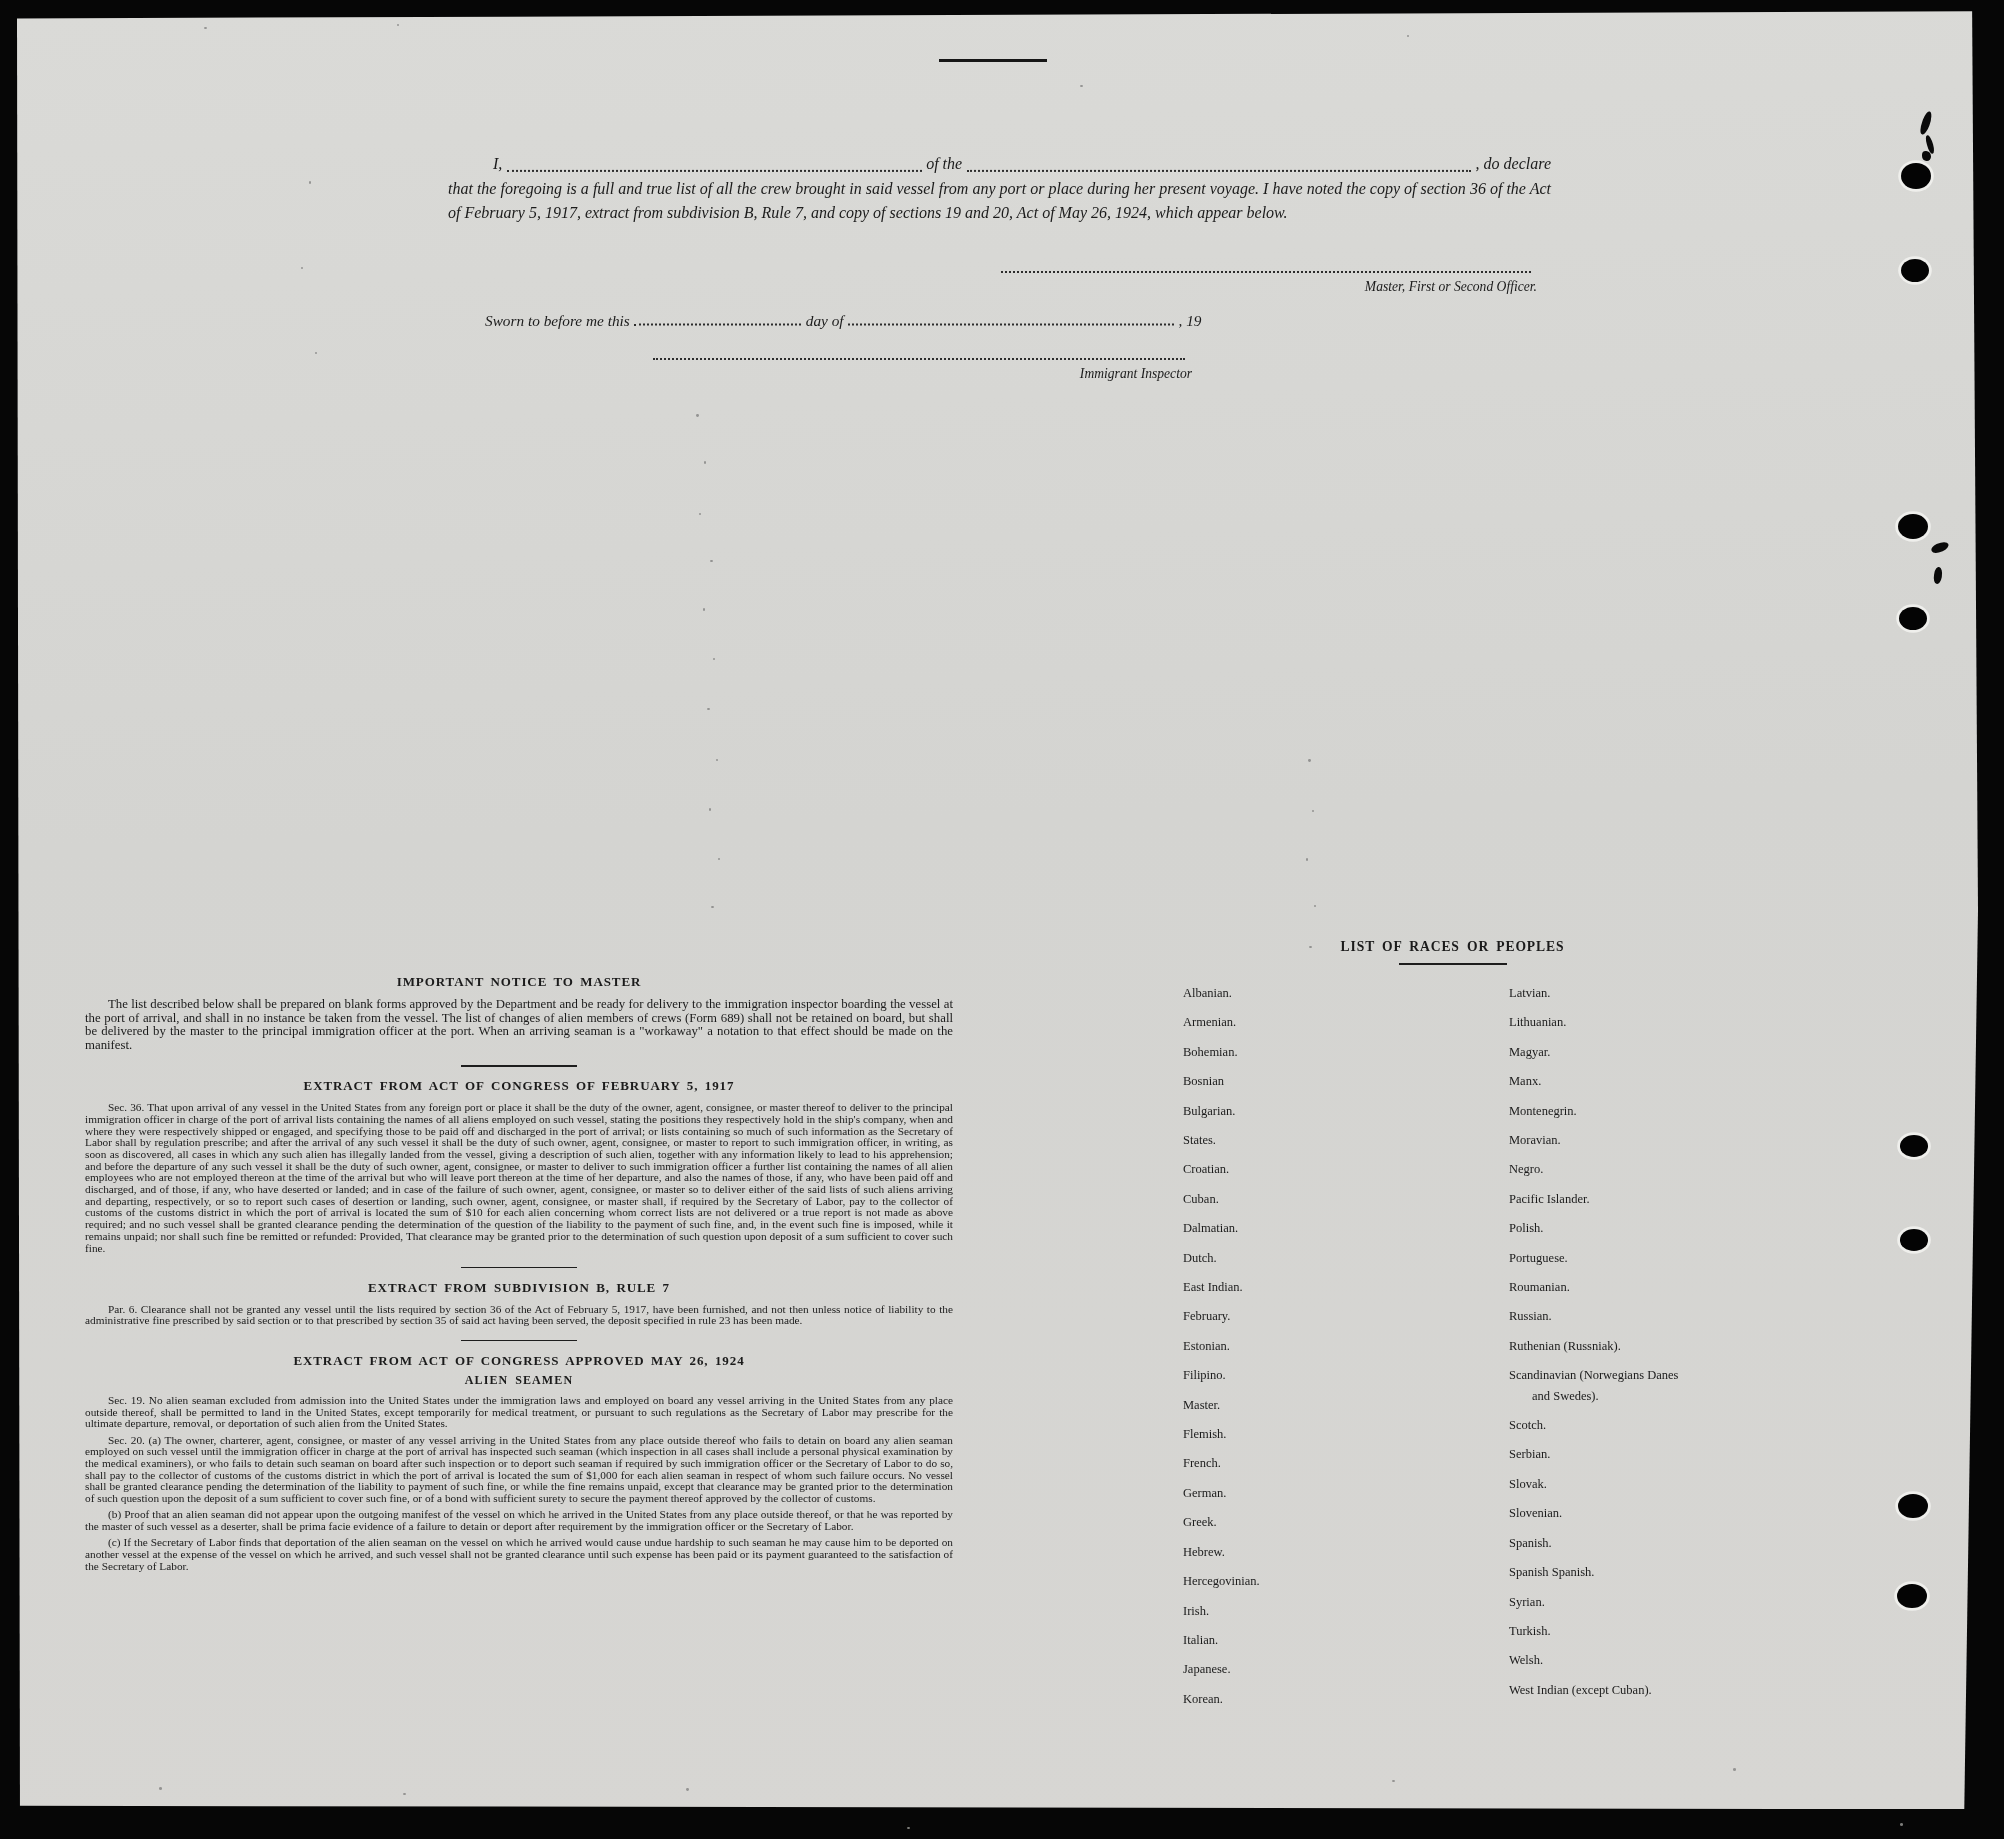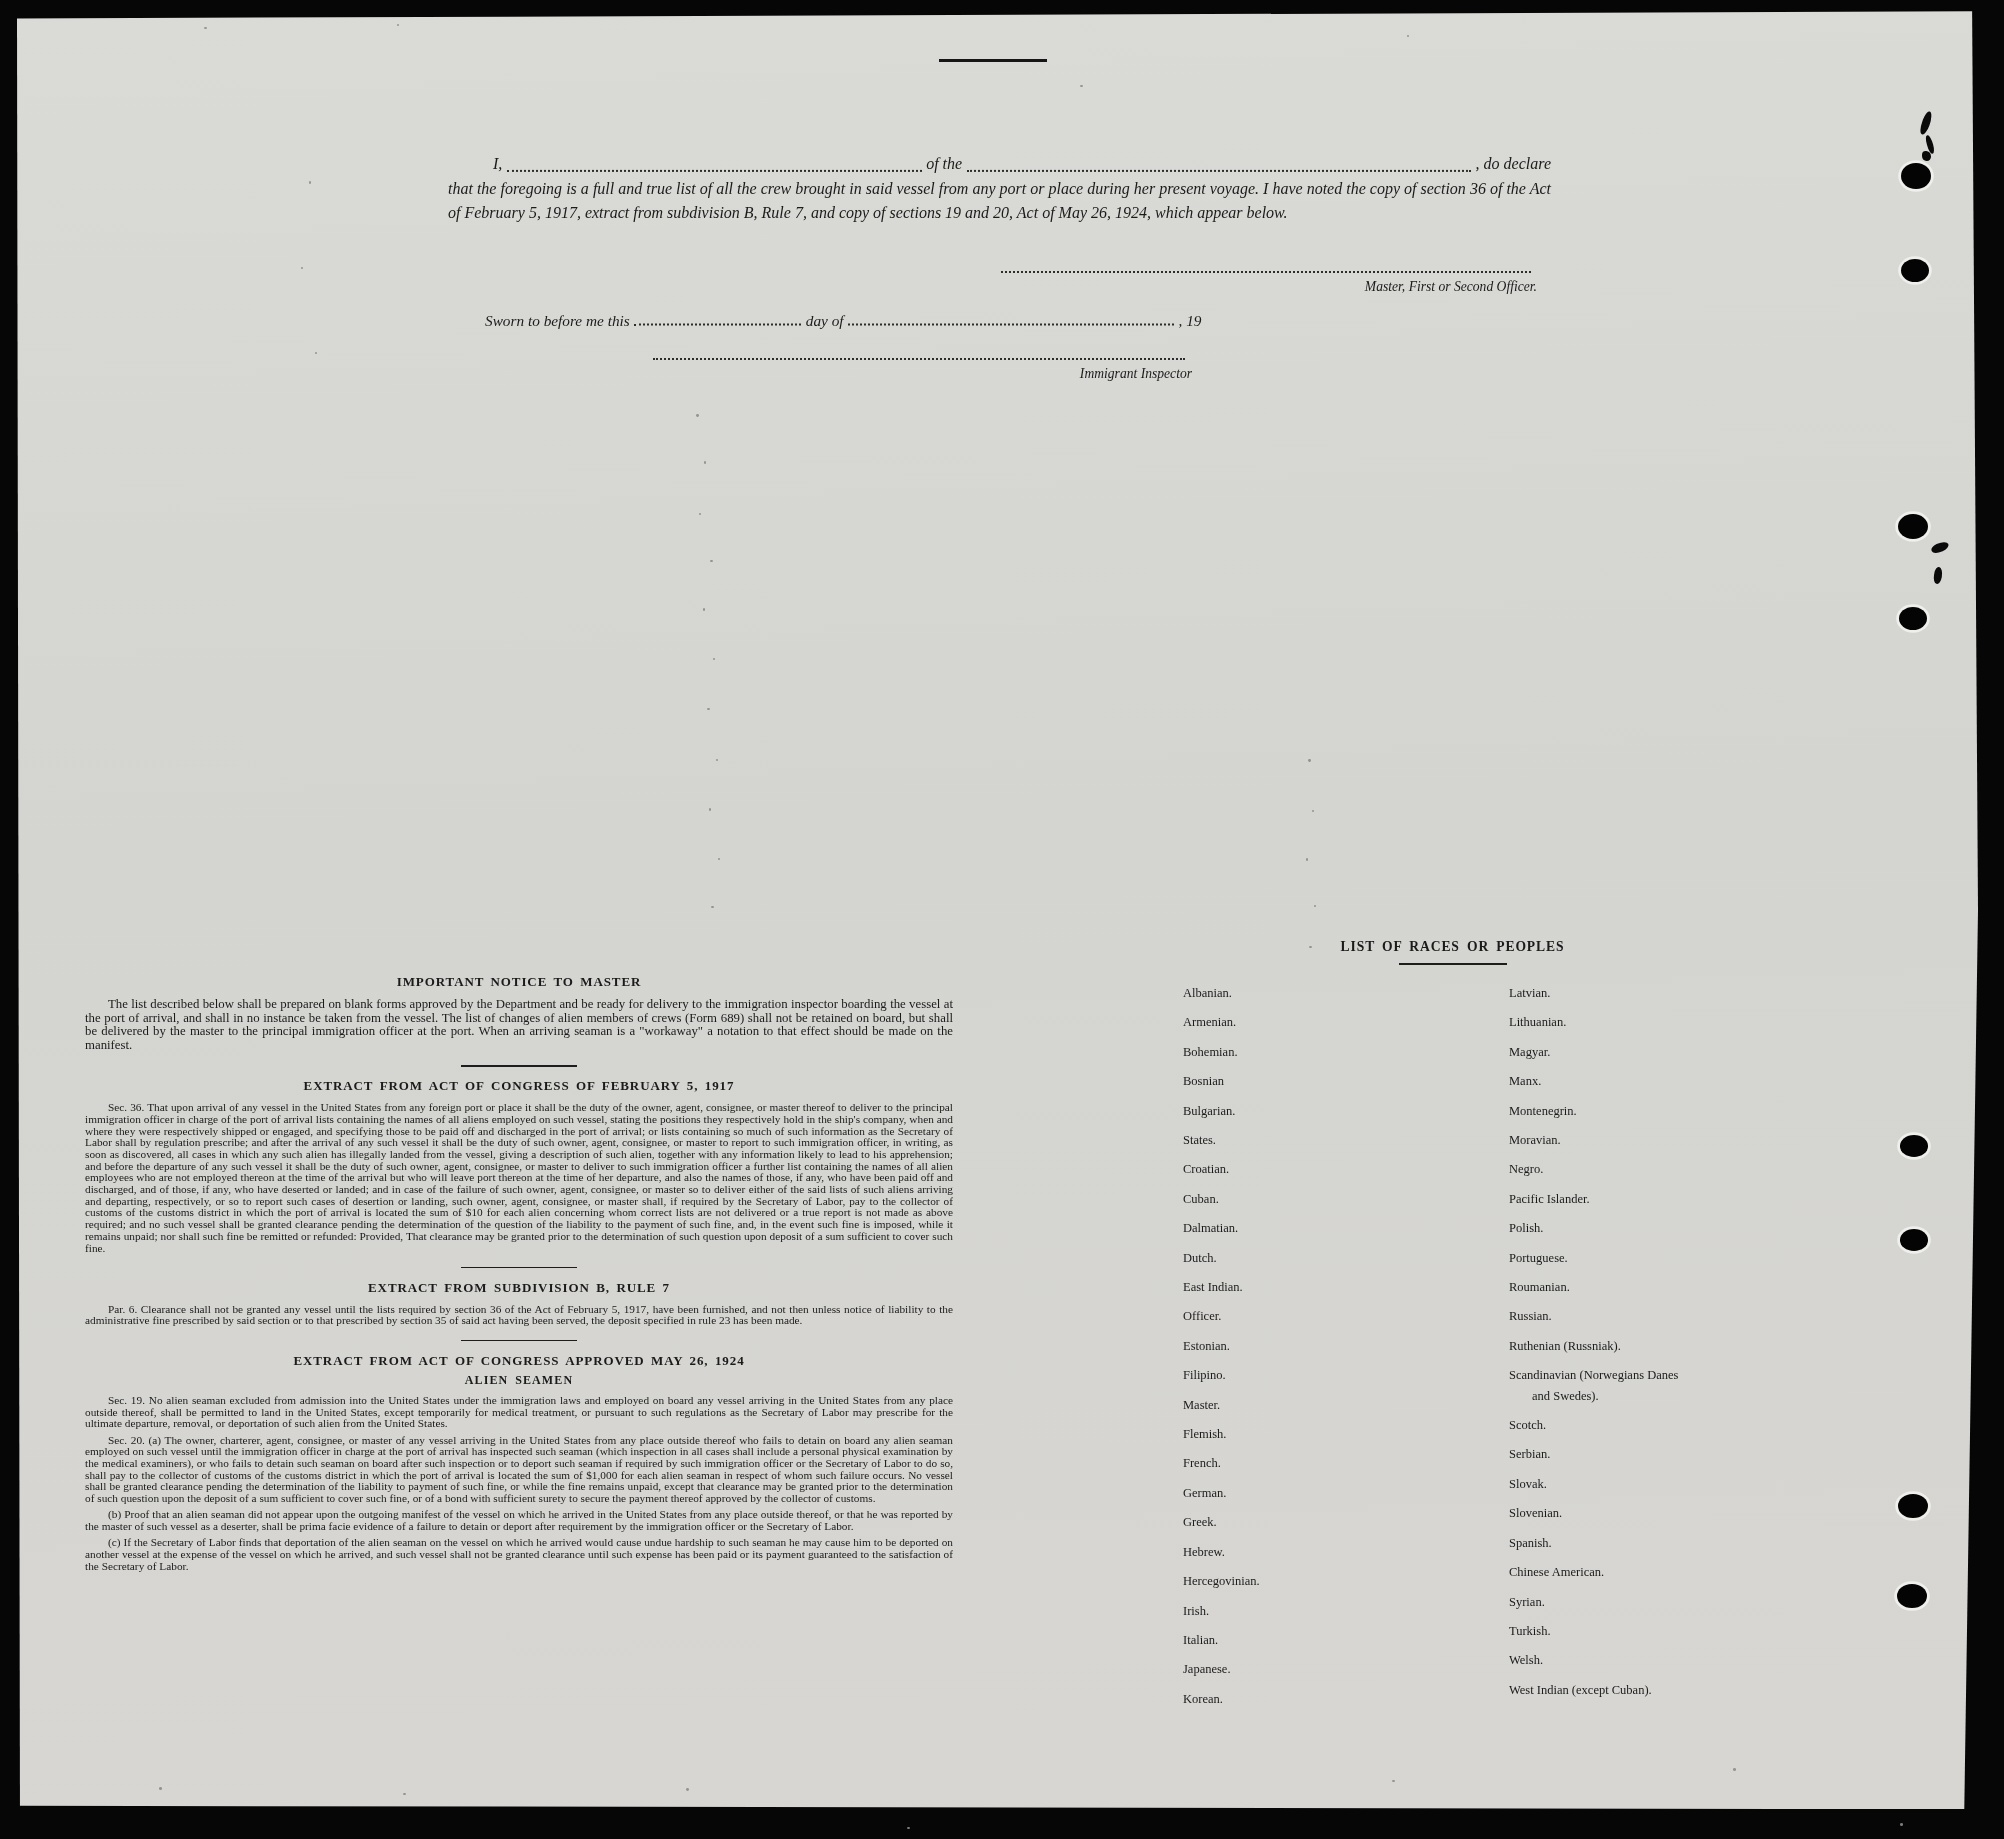--- a/index.html
+++ b/index.html
@@ -114,21 +114,21 @@
         <div class="race-item">Armenian.</div>
         <div class="race-item">Bohemian.</div>
         <div class="race-item">Bosnian</div>
         <div class="race-item">Bulgarian.</div>
         <div class="race-item">States.</div>
         <div class="race-item">Croatian.</div>
         <div class="race-item">Cuban.</div>
         <div class="race-item">Dalmatian.</div>
         <div class="race-item">Dutch.</div>
         <div class="race-item">East Indian.</div>
-        <div class="race-item">Officer.</div>
+        <div class="race-item">February.</div>
         <div class="race-item">Estonian.</div>
         <div class="race-item">Filipino.</div>
         <div class="race-item">Master.</div>
         <div class="race-item">Flemish.</div>
         <div class="race-item">French.</div>
         <div class="race-item">German.</div>
         <div class="race-item">Greek.</div>
         <div class="race-item">Hebrew.</div>
         <div class="race-item">Hercegovinian.</div>
         <div class="race-item">Irish.</div>
@@ -149,21 +149,21 @@
         <div class="race-item">Portuguese.</div>
         <div class="race-item">Roumanian.</div>
         <div class="race-item">Russian.</div>
         <div class="race-item">Ruthenian (Russniak).</div>
         <div class="race-item">Scandinavian (Norwegians Danes and Swedes).</div>
         <div class="race-item">Scotch.</div>
         <div class="race-item">Serbian.</div>
         <div class="race-item">Slovak.</div>
         <div class="race-item">Slovenian.</div>
         <div class="race-item">Spanish.</div>
-        <div class="race-item">Chinese American.</div>
+        <div class="race-item">Spanish Spanish.</div>
         <div class="race-item">Syrian.</div>
         <div class="race-item">Turkish.</div>
         <div class="race-item">Welsh.</div>
         <div class="race-item">West Indian (except Cuban).</div>
       </div>
     </div>
   </div>
 </div>
 
 <div class="hole" style="left:1901px;top:163px;width:29.5px;height:26px;"></div>

